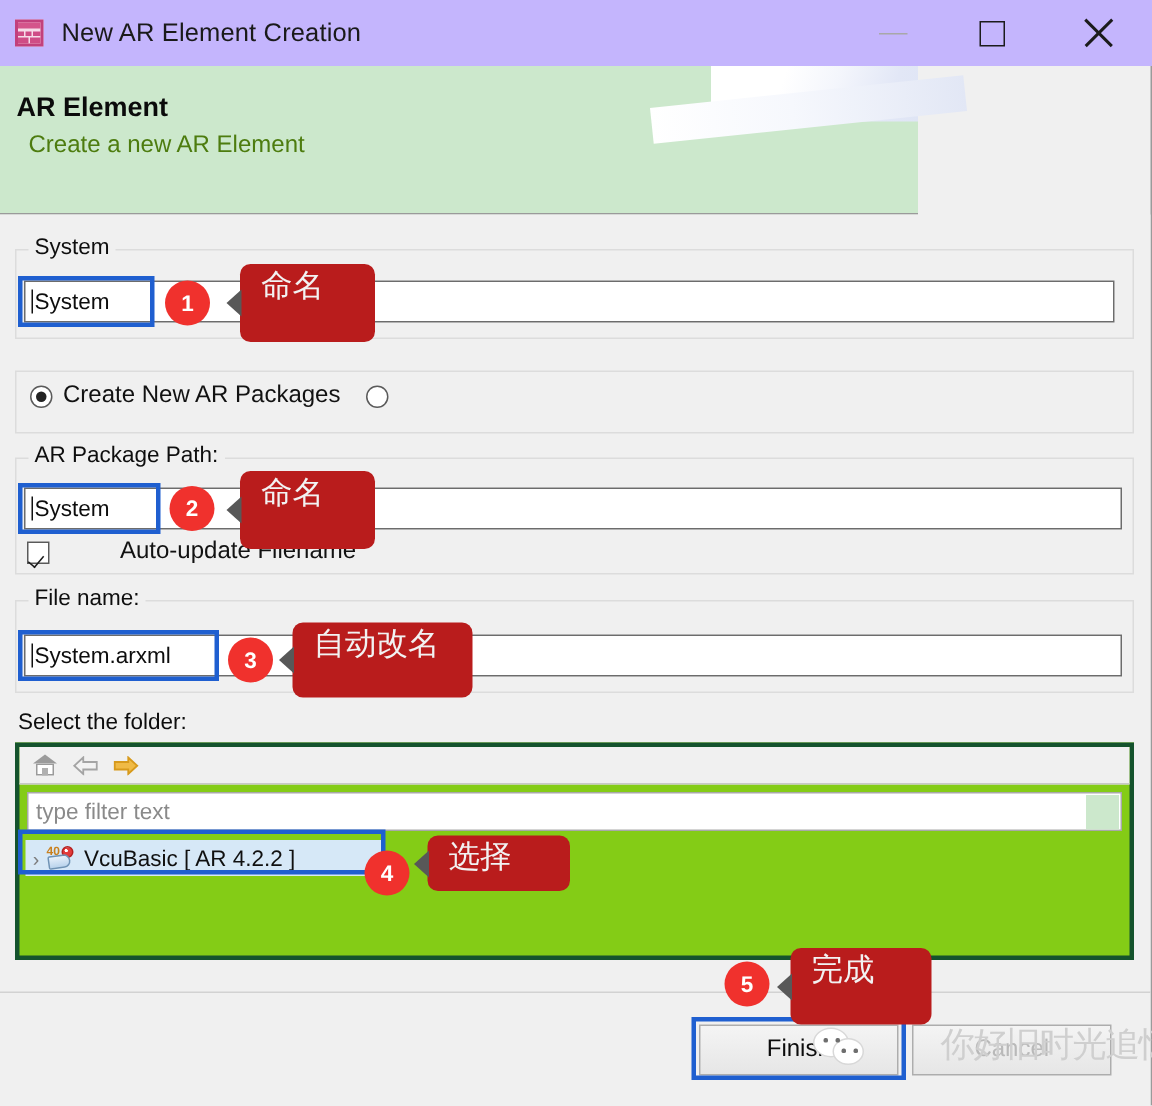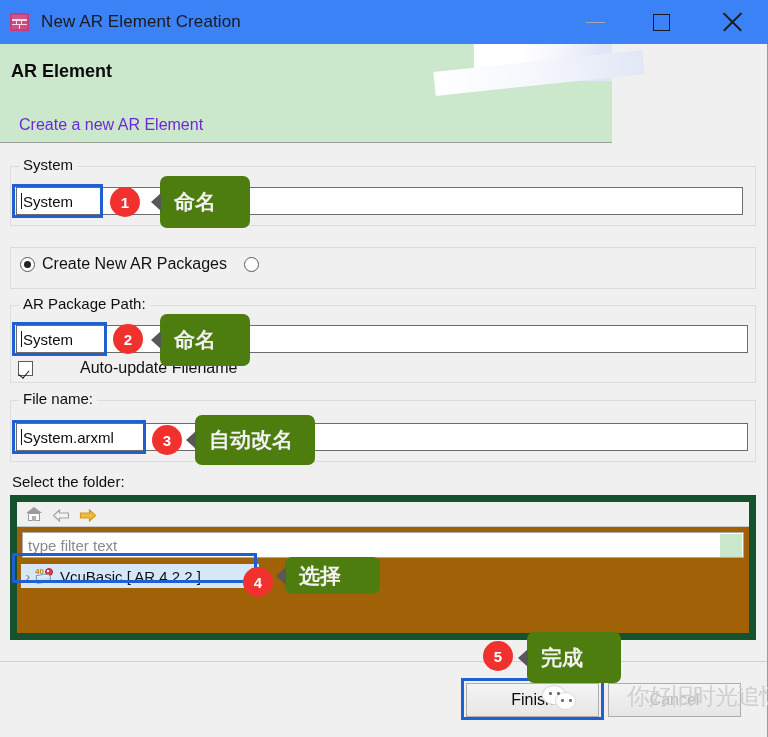--- a/index.html
+++ b/index.html
@@ -14,21 +14,21 @@
     position: relative;
     width: 768px; height: 737px;
     background: #f0f0f0;
     border-right: 1px solid #9a9a9a;
   }
 
   
   .titlebar {
     position: absolute; left: 0; top: 0;
     width: 768px; height: 44px;
-    background: #3b82f6;
+    background: #c4b5fd;
     display: flex; align-items: center;
   }
   .title-icon {
     margin-left: 8px; margin-right: 9px;
     width: 24px; height: 24px;
     position: relative; flex: 0 0 auto;
   }
   .title-icon .frame {
     position: absolute; left: 2px; top: 3px;
     width: 19px; height: 18px;
@@ -87,22 +87,22 @@
     position: absolute; left: -40px; bottom: -4px;
     width: 210px; height: 24px;
     background: linear-gradient(90deg, rgba(255,255,255,1) 0%, rgba(246,248,253,1) 45%, rgba(226,231,245,1) 100%);
     transform: rotate(-6deg);
   }
   .banner-title {
     position: absolute; left: 11px; top: 17px;
     font-size: 18px; font-weight: bold; color: #0b0b0b;
   }
   .banner-sub {
-    position: absolute; left: 19px; top: 72px;
-    font-size: 16px; color: #6d28d9;
+    position: absolute; left: 19px; top: 44px;
+    font-size: 16px; color: #4d7c0f;
   }
 
   
   .body-area {
     position: absolute; left: 0; top: 143px;
     width: 767px; height: 518px;
     background: #f0f0f0;
   }
 
   
@@ -176,22 +176,22 @@
   .cbox.on::after {
     content: ""; position: absolute; left: 2px; top: 6px;
     width: 5px; height: 9px;
     border-right: 1.6px solid #1a1a1a; border-bottom: 1.6px solid #1a1a1a;
     transform: rotate(40deg);
   }
 
   
   .tree-panel {
     position: absolute;
-    background: #a16207;
-    border: 7px solid #14532d;
+    background: #84cc16;
+    border: 3px solid #14532d;
   }
   .tree-toolbar {
     position: absolute; left: 0; top: 0; right: 0; height: 25px;
     background: #f0f0f0; border-bottom: 1px solid #c8c8c8;
     display: flex; align-items: center; padding-left: 8px; gap: 9px;
   }
   .ticon { width: 18px; height: 18px; position: relative; }
 
   .home-roof {
     position: absolute; left: 1px; top: 2px;
@@ -303,28 +303,27 @@
   .badge {
     position: absolute;
     width: 30px; height: 30px; border-radius: 50%;
     background: #f0312d;
     color: #ffffff; font-size: 15px; font-weight: bold;
     display: flex; align-items: center; justify-content: center;
     z-index: 40;
   }
   .tip {
     position: absolute;
-    background: #4d7c0f;
+    background: #b91c1c;
     border-radius: 7px;
     color: #f2f2f2;
-    display: flex; align-items: center;
+    display: flex; 
     padding: 0 14px;
     z-index: 39;
     white-space: nowrap;
-    font-weight: bold;
   }
   .tip::before {
     content: "";
     position: absolute; left: -9px; top: 50%;
     margin-top: -9px;
     width: 0; height: 0;
     border-top: 9px solid transparent;
     border-bottom: 9px solid transparent;
     border-right: 10px solid #585858;
   }

